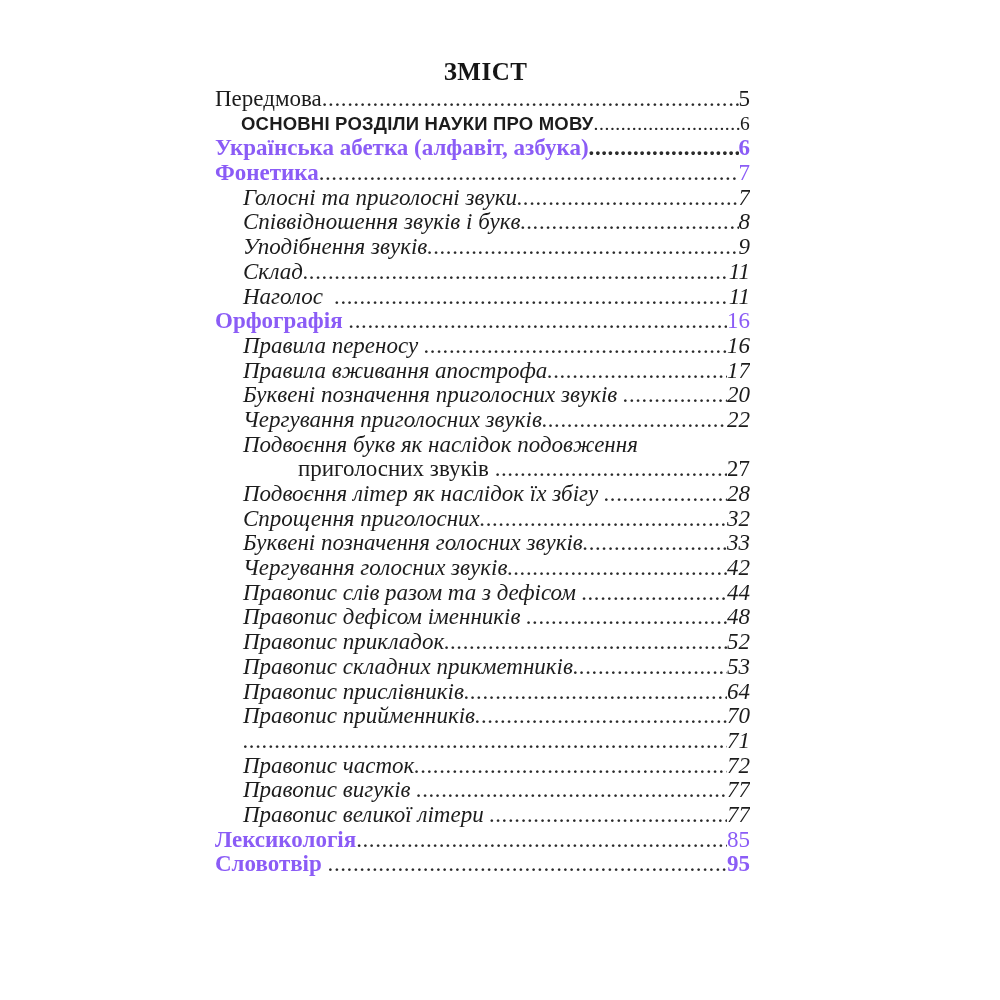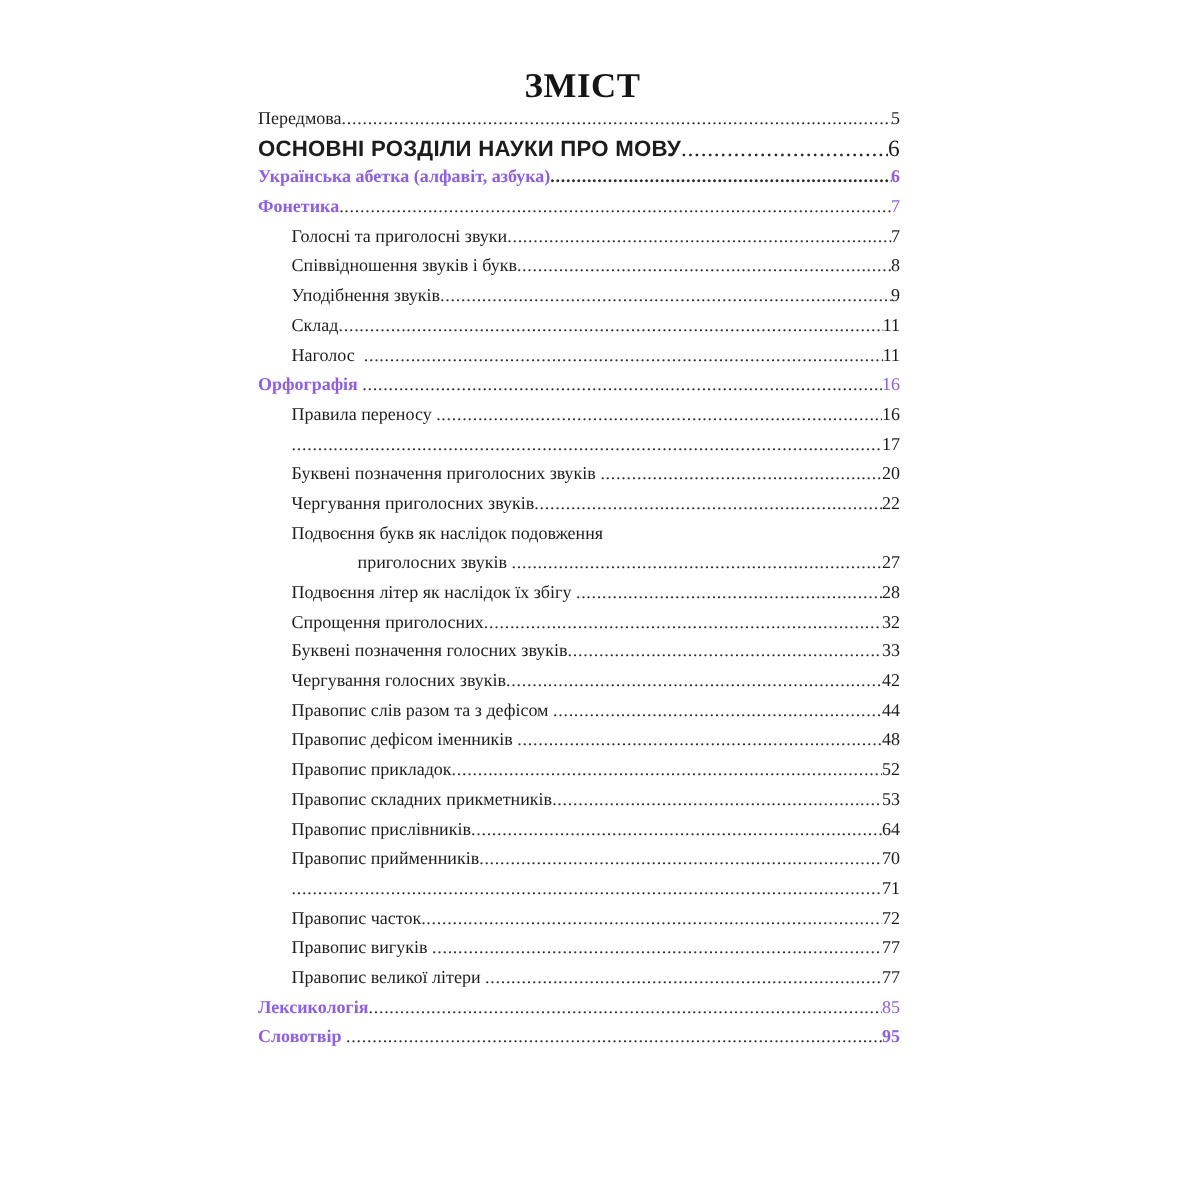--- a/index.html
+++ b/index.html
@@ -17,50 +17,51 @@
     }
     .page {
       position: absolute;
       left: 215px;
       top: 57px;
       width: 535px;
     }
     .toc-title {
       text-align: center;
       font-weight: bold;
-      font-size: 29px;
+      font-size: 25px;
       line-height: 30px;
       height: 30px;
       letter-spacing: 0.5px;
       color: #151515;
       margin-left: 6px;
     }
     .toc-list {
       margin: 0;
       padding: 0;
       list-style: none;
     }
     .toc-row {
       display: flex;
       align-items: baseline;
       height: 24.7px;
       line-height: 24.7px;
-      font-size: 15px;
+      font-size: 23px;
       white-space: nowrap;
       overflow: hidden;
     }
     .toc-row.lvl1 { padding-left: 0; }
-    .toc-row.lvl2 { padding-left: 28px; }
+    .toc-row.lvl2 { padding-left: 28px; font-style: italic; }
     .toc-row.cont { padding-left: 83px; }
     .toc-row.bold { font-weight: bold; color: #8b5cf6; }
     .toc-row.sans {
       font-family: "Liberation Sans", "DejaVu Sans", sans-serif;
       font-weight: bold;
       font-size: 18.5px;
       letter-spacing: 0.2px;
+      margin-left: 26px;
     }
     .toc-row.sans .toc-page,
     .toc-row.sans .leader {
       font-family: "Liberation Serif", "DejaVu Serif", serif;
       font-weight: normal;
       font-size: 19.5px;
     }
     .toc-row.bolddots .leader { font-weight: bold; }
     .toc-label {
       flex: 0 0 auto;
@@ -138,20 +139,21 @@
       <span class="toc-label" style="white-space:pre">Орфографія </span>
       <span class="leader" style="font-weight:normal"></span>
       <span class="toc-page" style="font-weight:normal">16</span>
     </li>
     <li class="toc-row lvl2">
       <span class="toc-label" style="white-space:pre">Правила переносу </span>
       <span class="leader"></span>
       <span class="toc-page">16</span>
     </li>
     <li class="toc-row lvl2">
+      <span class="toc-label">Правила вживання апострофа</span>
       <span class="leader"></span>
       <span class="toc-page">17</span>
     </li>
     <li class="toc-row lvl2">
       <span class="toc-label" style="white-space:pre">Буквені позначення приголосних звуків </span>
       <span class="leader"></span>
       <span class="toc-page">20</span>
     </li>
     <li class="toc-row lvl2">
       <span class="toc-label">Чергування приголосних звуків</span>

